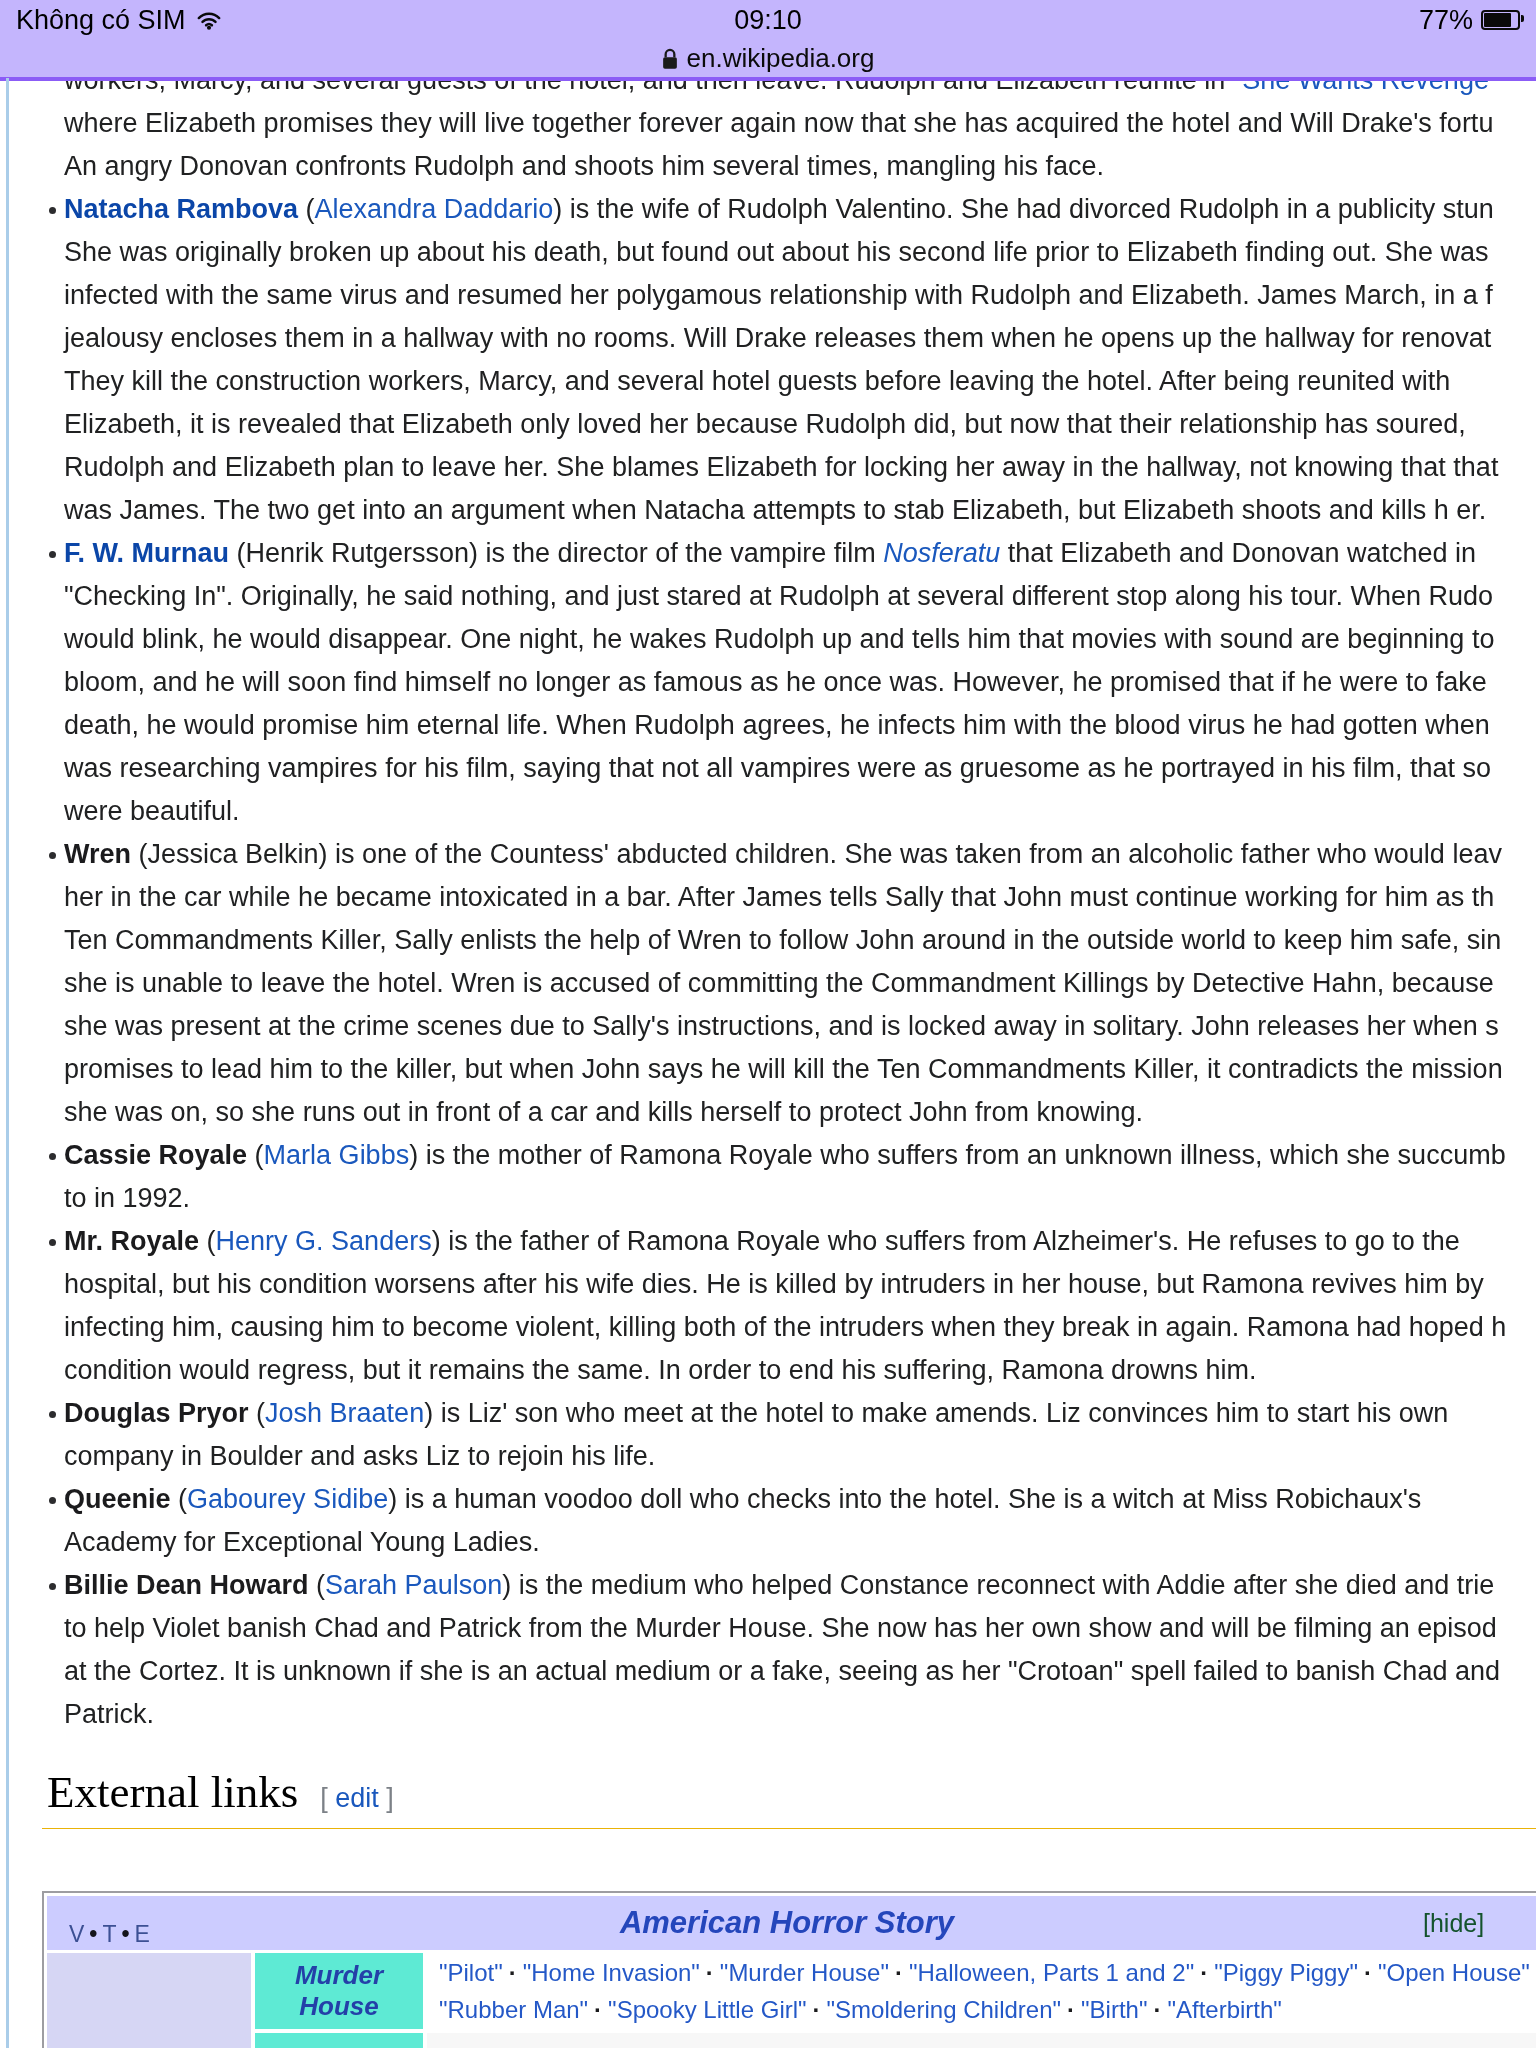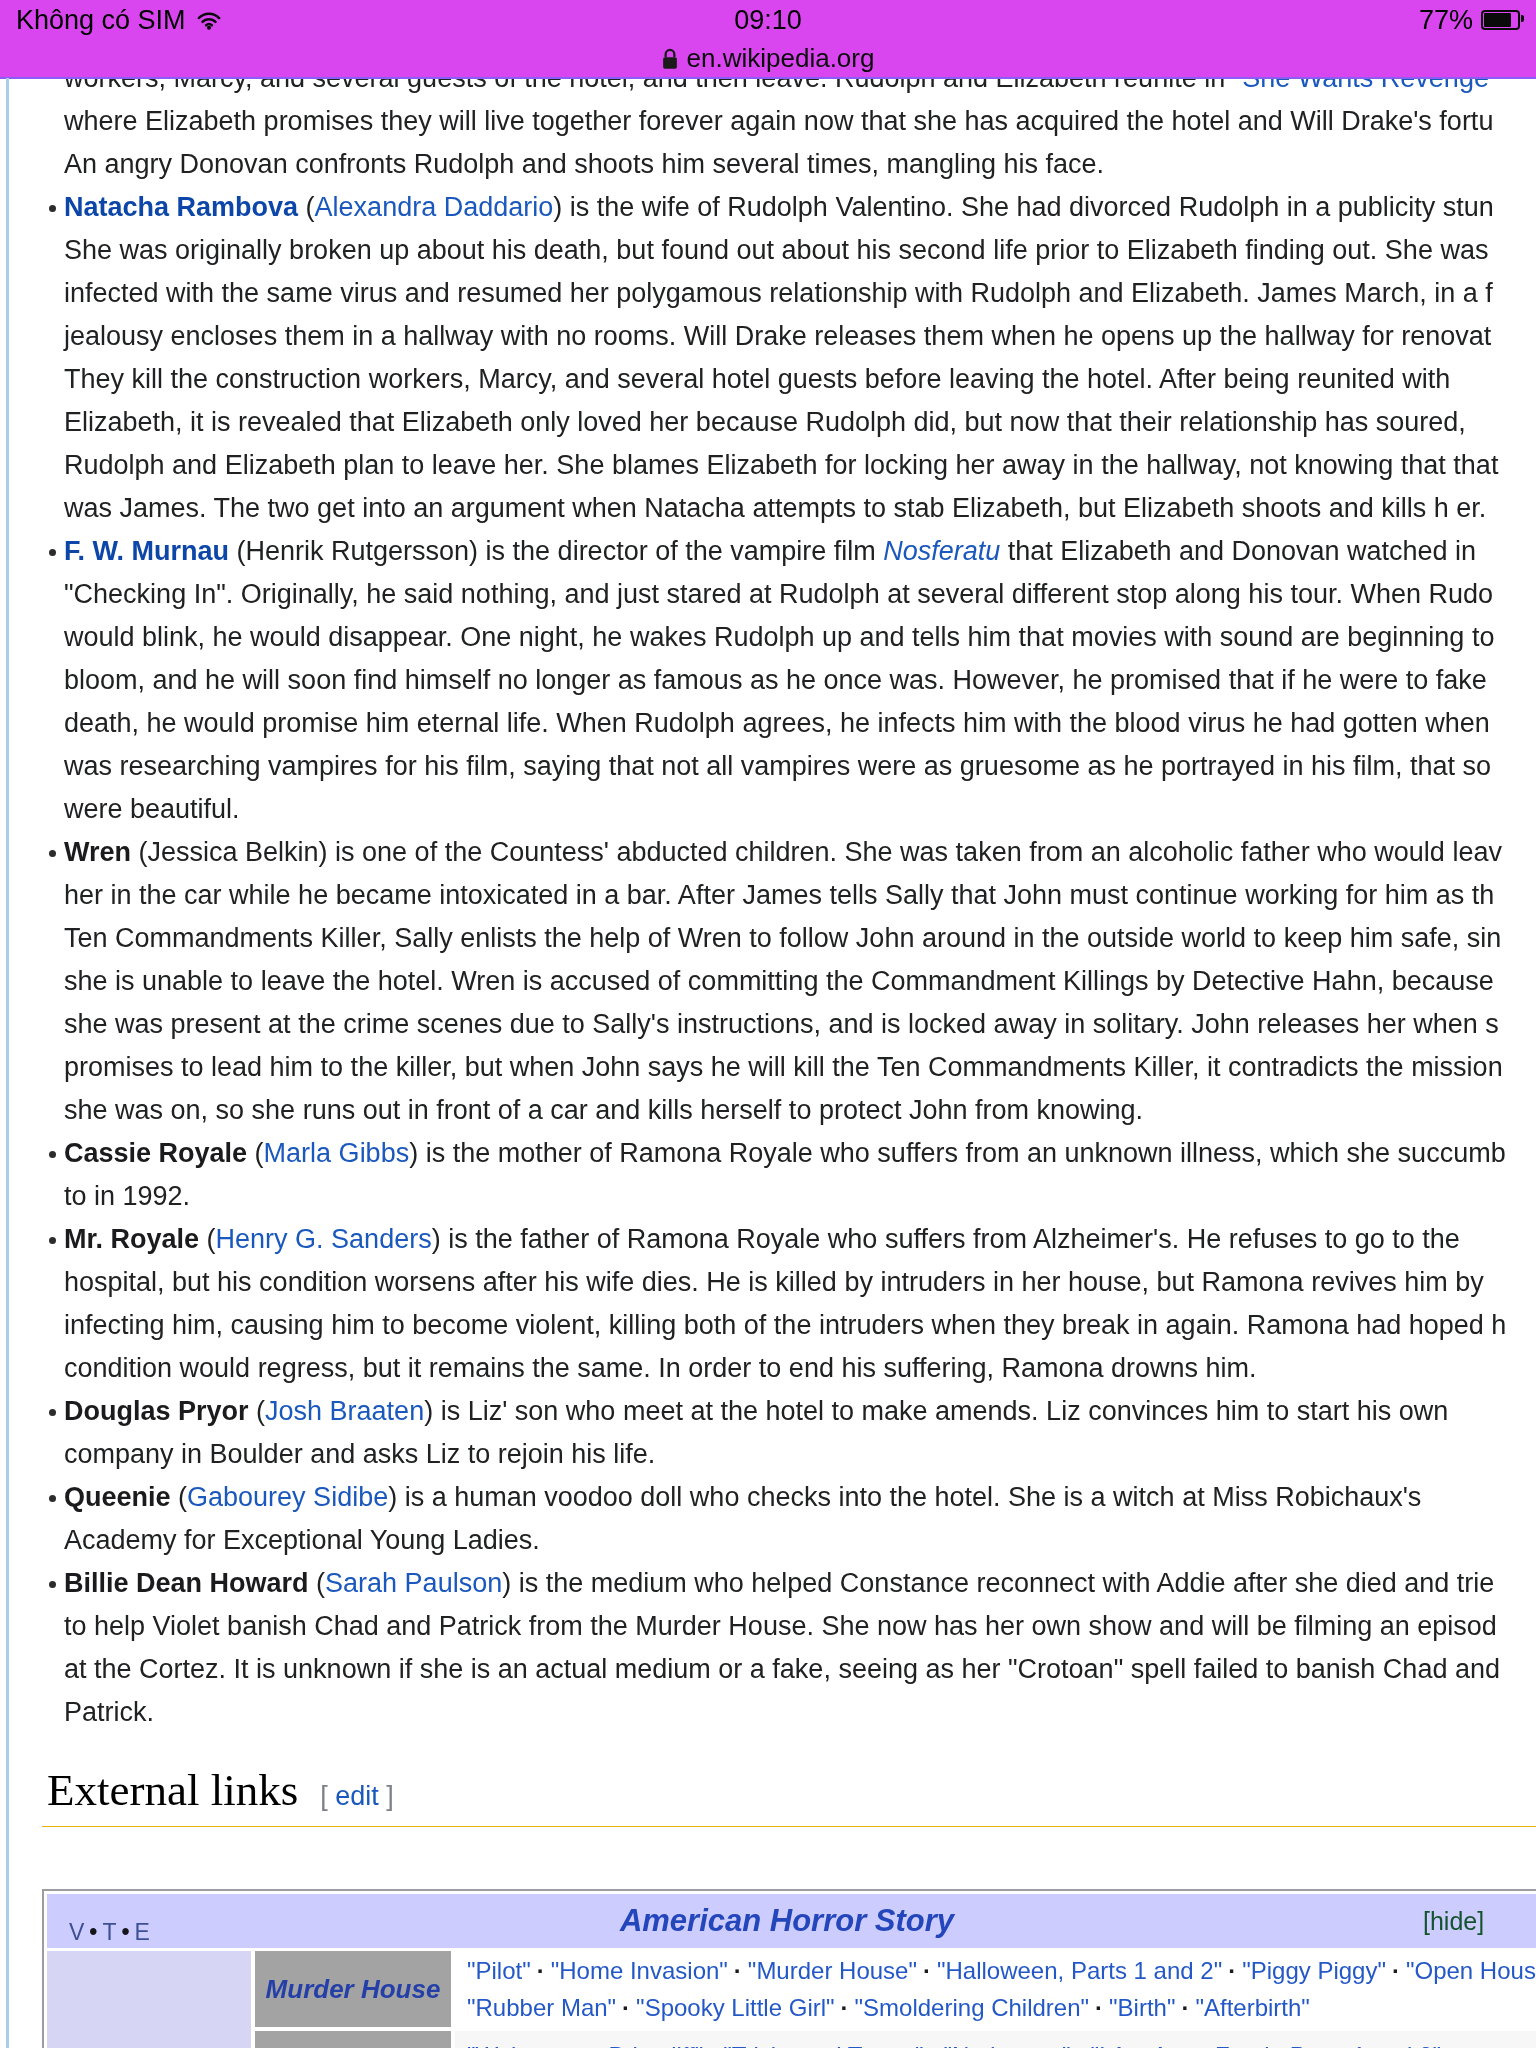--- a/index.html
+++ b/index.html
@@ -2,21 +2,21 @@
 <html style="--link: #1a58bd; --boldlink: #0b46a8; --navlink: #2458c7; --navhead: #ccccff;"><head>
 <meta charset="utf-8">
 <style>
   html,body{margin:0;padding:0;background:#fff;}
   body{width:1536px;height:2048px;overflow:hidden;position:relative;
        font-family:"Liberation Sans","DejaVu Sans",sans-serif;
        -webkit-font-smoothing:antialiased;color:#202122;}
   .screen{width:1536px;height:2048px;position:relative;overflow:hidden;background:#fff;}
 
   
-  .chrome{background:#d946ef;border-bottom:2px solid #8b5cf6;}
+  .chrome{background:#c4b5fd;border-bottom:4px solid #8b5cf6;}
   .status-bar{height:40px;position:relative;display:flex;align-items:center;padding:0 16px;font-size:27px;color:#000;}
   .sb-left{display:flex;align-items:center;gap:10px;}
   .sb-center{position:absolute;left:0;right:0;text-align:center;font-size:27px;}
   .sb-right{position:absolute;right:16px;top:0;height:40px;display:flex;align-items:center;gap:8px;}
   .bat{width:35px;height:16px;border:2px solid #0a0a0a;border-radius:4px;position:relative;}
   .bat i{position:absolute;left:1px;top:1px;bottom:1px;width:77%;background:#0a0a0a;border-radius:1px;}
   .bat::after{content:"";position:absolute;right:-6px;top:3px;width:3px;height:7px;background:#0a0a0a;border-radius:0 2px 2px 0;}
   .url-bar{height:37px;display:flex;justify-content:center;align-items:center;gap:9px;font-size:26px;color:#0b0b0b;}
 
   
@@ -45,21 +45,21 @@
   .vte .vdot{color:#15151a;font-weight:bold;padding:0 5px;}
   .nb-title{position:absolute;left:0;top:9px;width:1480px;text-align:center;
     font-size:31px;font-weight:bold;font-style:italic;color:#2446bb;}
   .nb-hide{position:absolute;left:1376px;top:13px;font-size:25px;color:#14532d;white-space:nowrap;}
   .nb-body{display:flex;gap:4px;margin-top:3px;}
   .nb-group-cell{width:204px;background:#d6d6f4;align-self:stretch;flex:none;}
   .nb-rows{flex:1;display:flex;flex-direction:column;gap:4px;}
   .nb-row{display:flex;gap:4px;}
   .nb-row-0{height:76px;}
   .nb-row-1{height:120px;}
-  .nb-sub-cell{width:196px;flex:none;background:#a3a3a3;display:flex;align-items:center;justify-content:center;}
+  .nb-sub-cell{width:168px;flex:none;background:#5eead4;display:flex;align-items:center;justify-content:center;}
   .nb-sub-cell a{font-weight:bold;font-style:italic;font-size:26px;color:#2440a8;text-align:center;}
   .nb-list{flex:1;padding:1px 0 0 12px;line-height:37px;background:#fff;overflow:hidden;}
   .nb-list.gray{background:#f7f7f7;padding-top:6px;}
   .ep-line{white-space:nowrap;}
   .ep{color:var(--navlink,#2458c7);}
   .sep{font-weight:bold;color:#1b1b1d;padding:0 6px;}
 </style>
 </head>
 <body>
 

